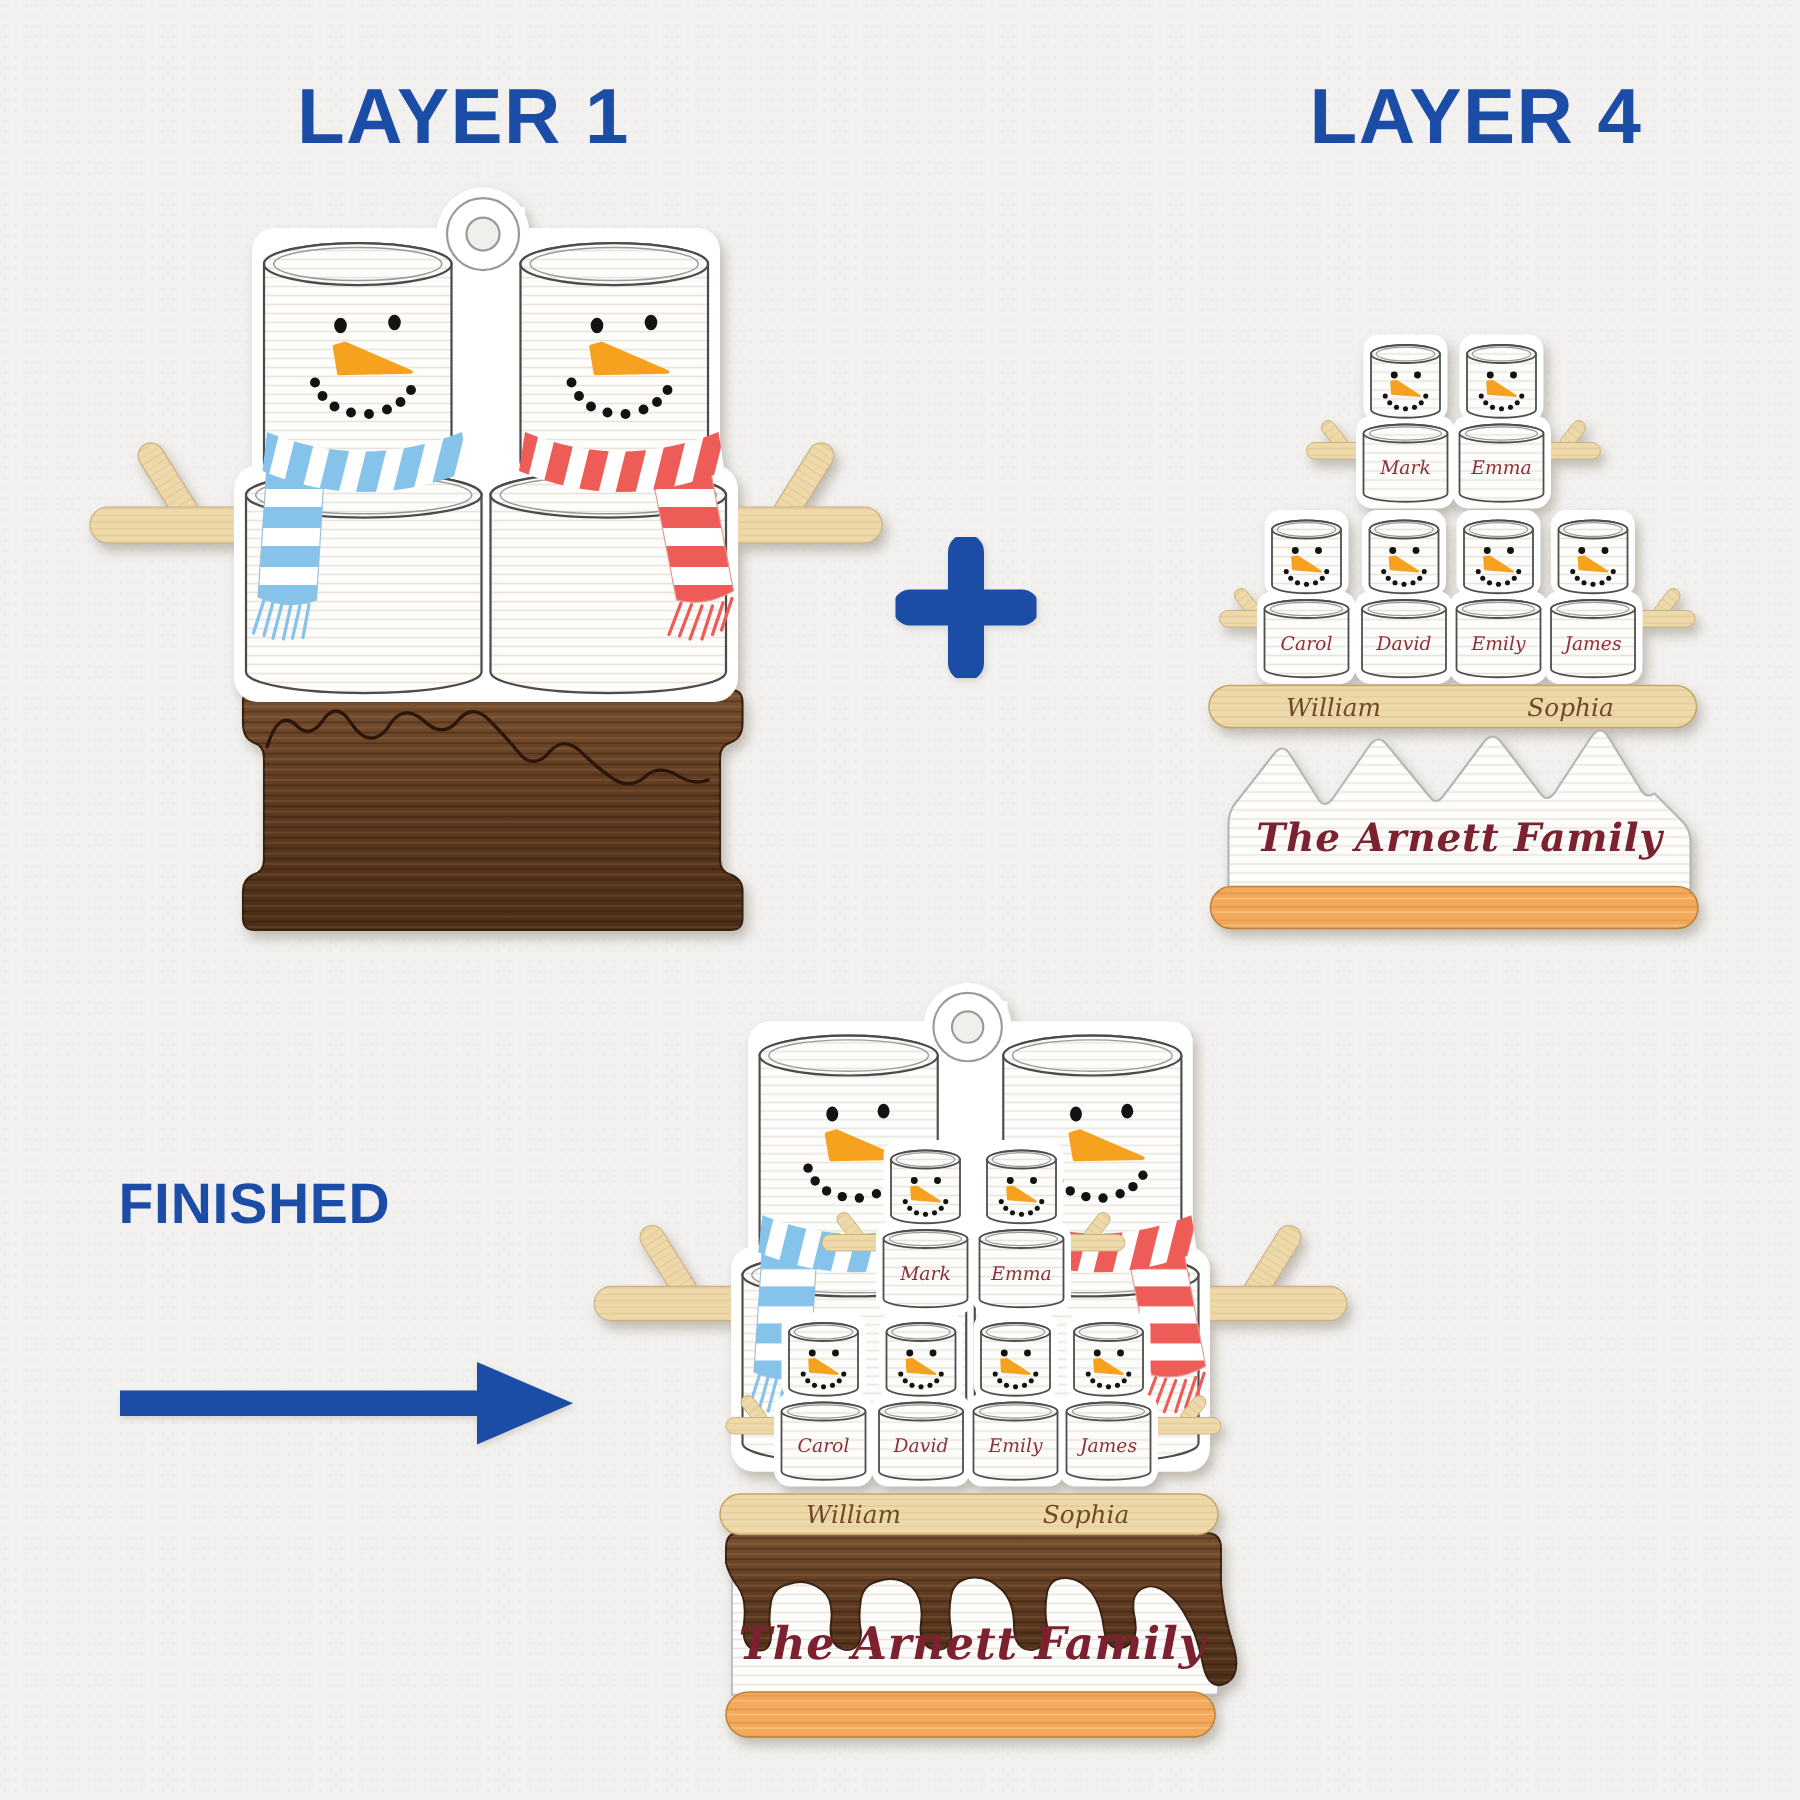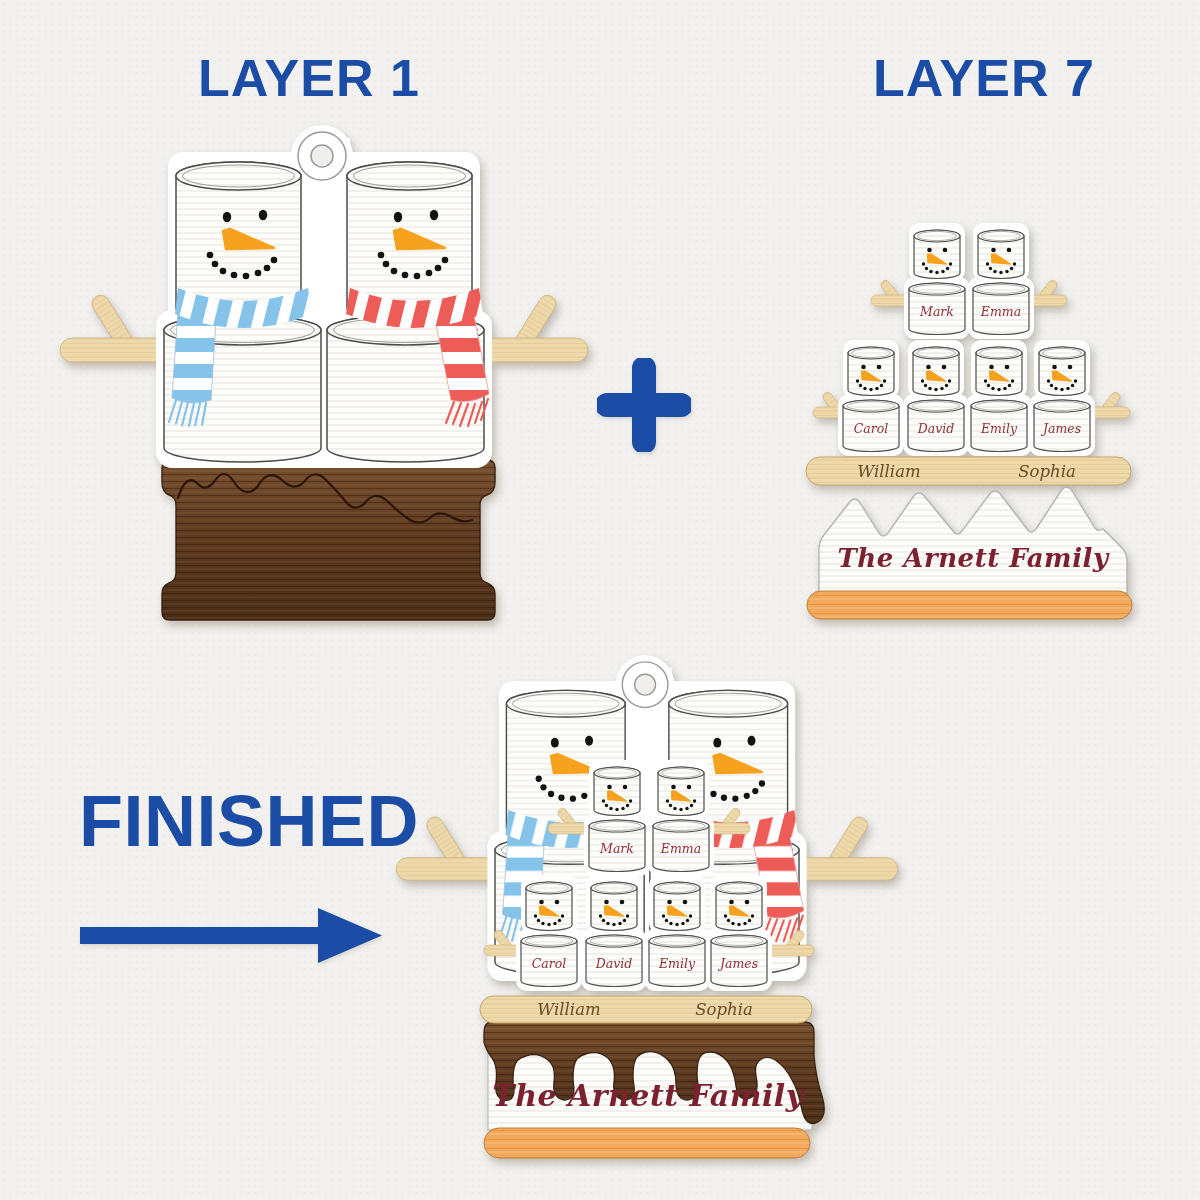--- a/index.html
+++ b/index.html
@@ -12,21 +12,21 @@
   }
   #stage{position:relative;width:1200px;height:1096px;margin-left:44px;}
   .abs{position:absolute;}
   .title{
     color:var(--accent-blue,#1c4da6);
     font-weight:700;font-size:52px;letter-spacing:1px;
     text-align:center;white-space:nowrap;
   }
   .finished-label{
     color:var(--accent-blue,#1c4da6);
-    font-weight:700;font-size:72px;line-height:1.06;letter-spacing:0.5px;
+    font-weight:700;font-size:38px;line-height:1.06;letter-spacing:0.5px;
     text-align:left;white-space:nowrap;
   }
   .orn{filter:drop-shadow(3px 5px 4px rgba(90,75,55,0.33));overflow:visible;}
   .flat{filter:drop-shadow(1px 2px 2px rgba(90,75,55,0.18));}
   text{user-select:none;}
   .script-name{font-family:"DejaVu Serif", serif;font-style:italic;}
   .kid-name{font-size:12.5px;fill:var(--kid-name-red,#8e2f38);}
   .parent-name{font-size:16.5px;fill:var(--plank-name-brown,#6d4a26);}
   .family-name-l2{font-size:26px;font-weight:700;fill:var(--family-name-red,#7b2130);letter-spacing:0.5px;}
   .family-name-fin{font-size:30px;font-weight:700;fill:var(--family-name-red,#7b2130);letter-spacing:0.5px;}
@@ -188,21 +188,21 @@
             <circle cx="381" cy="130" r="3.3"></circle>
         </g>
       </g>
 
       <path id="l1chocP" d="M106,330 H423 Q431,330 431,338 V352 Q431,362 423,365 Q416,367 416,375 V443 Q416,451 423,453 Q431,456 431,464 V482 Q431,490 423,490 H106 Q98,490 98,482 V464 Q98,456 105,453 Q112,451 112,443 V375 Q112,367 105,365 Q98,362 98,352 V338 Q98,330 106,330 Z"></path>
       <path id="fchocP" d="M100,362 H412 Q422,362 422,372 V396 Q424,418 430,436 Q436,456 426,462 Q414,468 410,450 Q406,430 400,420 Q394,408 386,402 Q376,394 368,400 Q362,404 364,416 Q368,434 358,438 Q346,442 344,426 Q342,410 336,402 Q328,392 318,392 Q308,392 306,402 Q304,414 306,424 Q308,438 296,440 Q284,440 284,424 Q284,408 276,400 Q266,390 254,392 Q244,394 242,404 Q240,416 242,426 Q244,440 232,440 Q220,438 222,422 Q224,406 216,398 Q206,390 194,394 Q184,396 182,406 Q180,418 182,428 Q182,440 172,440 Q160,438 162,422 Q164,406 156,400 Q146,392 134,396 Q124,398 122,408 Q120,420 122,430 Q122,442 112,440 Q102,438 104,422 Q106,406 100,398 Q94,390 92,382 V372 Q92,362 100,362 Z"></path>
     </defs>
   </svg>
 
   <div class="abs title" style="left:100px;top:48px;width:330px;">LAYER 1</div>
-  <div class="abs title" style="left:775px;top:48px;width:330px;">LAYER 7</div>
+  <div class="abs title" style="left:775px;top:48px;width:330px;">LAYER 4</div>
 
   <svg class="abs orn" style="left:20px;top:130px;" width="520" height="500" viewBox="0 0 520 500">
     <g>
       <use href="#l1chocP" fill="url(#chocGrad)" stroke="#38200f" stroke-width="1.4"></use>
       <use href="#l1chocP" fill="url(#chocLines)"></use>
       <path d="M114,368 Q122,342 134,354 Q142,362 150,352 Q160,336 170,352 Q182,370 194,356 Q204,338 218,350 Q230,362 240,352 Q250,338 262,350 Q274,362 282,372 Q290,382 300,374 Q310,360 322,370 Q334,382 346,390 Q356,396 366,388 Q374,380 386,386 Q398,394 408,390" fill="none" stroke="#2b1609" stroke-width="2.2" stroke-linecap="round"></path>
     </g>
     <use href="#coupleSym"></use>
   </svg>
 

